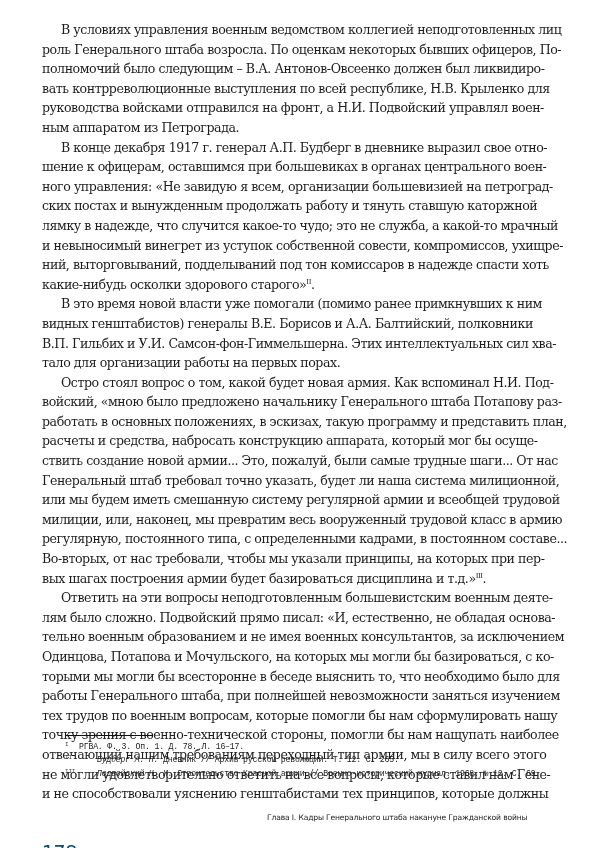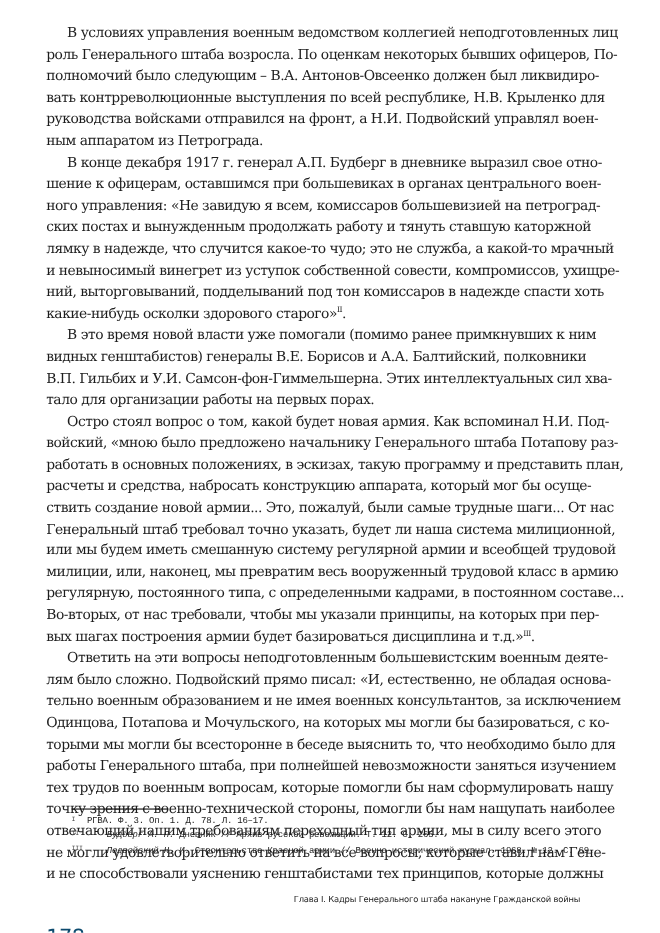--- a/index.html
+++ b/index.html
@@ -38,21 +38,21 @@
 <div class="page">
   <div class="body-text" id="body-text">
       <span class="line indent"><span>В условиях управления военным ведомством коллегией неподготовленных лиц</span></span>
       <span class="line"><span>роль Генерального штаба возросла. По оценкам некоторых бывших офицеров, По-</span></span>
       <span class="line"><span>полномочий было следующим – В.А. Антонов-Овсеенко должен был ликвидиро-</span></span>
       <span class="line"><span>вать контрреволюционные выступления по всей республике, Н.В. Крыленко для</span></span>
       <span class="line"><span>руководства войсками отправился на фронт, а Н.И. Подвойский управлял воен-</span></span>
       <span class="line last"><span>ным аппаратом из Петрограда.</span></span>
       <span class="line indent"><span>В конце декабря 1917 г. генерал А.П. Будберг в дневнике выразил свое отно-</span></span>
       <span class="line"><span>шение к офицерам, оставшимся при большевиках в органах центрального воен-</span></span>
-      <span class="line"><span>ного управления: «Не завидую я всем, комиссаров большевизией на петроград-</span></span>
+      <span class="line"><span>ного управления: «Не завидую я всем, организации большевизией на петроград-</span></span>
       <span class="line"><span>ских постах и вынужденным продолжать работу и тянуть ставшую каторжной</span></span>
       <span class="line"><span>лямку в надежде, что случится какое-то чудо; это не служба, а какой-то мрачный</span></span>
       <span class="line"><span>и невыносимый винегрет из уступок собственной совести, компромиссов, ухищре-</span></span>
       <span class="line"><span>ний, выторговываний, подделываний под тон комиссаров в надежде спасти хоть</span></span>
       <span class="line last"><span>какие-нибудь осколки здорового старого»</span><sup class="fn">II</sup><span>.</span></span>
       <span class="line indent"><span>В это время новой власти уже помогали (помимо ранее примкнувших к ним</span></span>
       <span class="line"><span>видных генштабистов) генералы В.Е. Борисов и А.А. Балтийский, полковники</span></span>
       <span class="line"><span>В.П. Гильбих и У.И. Самсон-фон-Гиммельшерна. Этих интеллектуальных сил хва-</span></span>
       <span class="line last"><span>тало для организации работы на первых порах.</span></span>
       <span class="line indent"><span>Остро стоял вопрос о том, какой будет новая армия. Как вспоминал Н.И. Под-</span></span>

